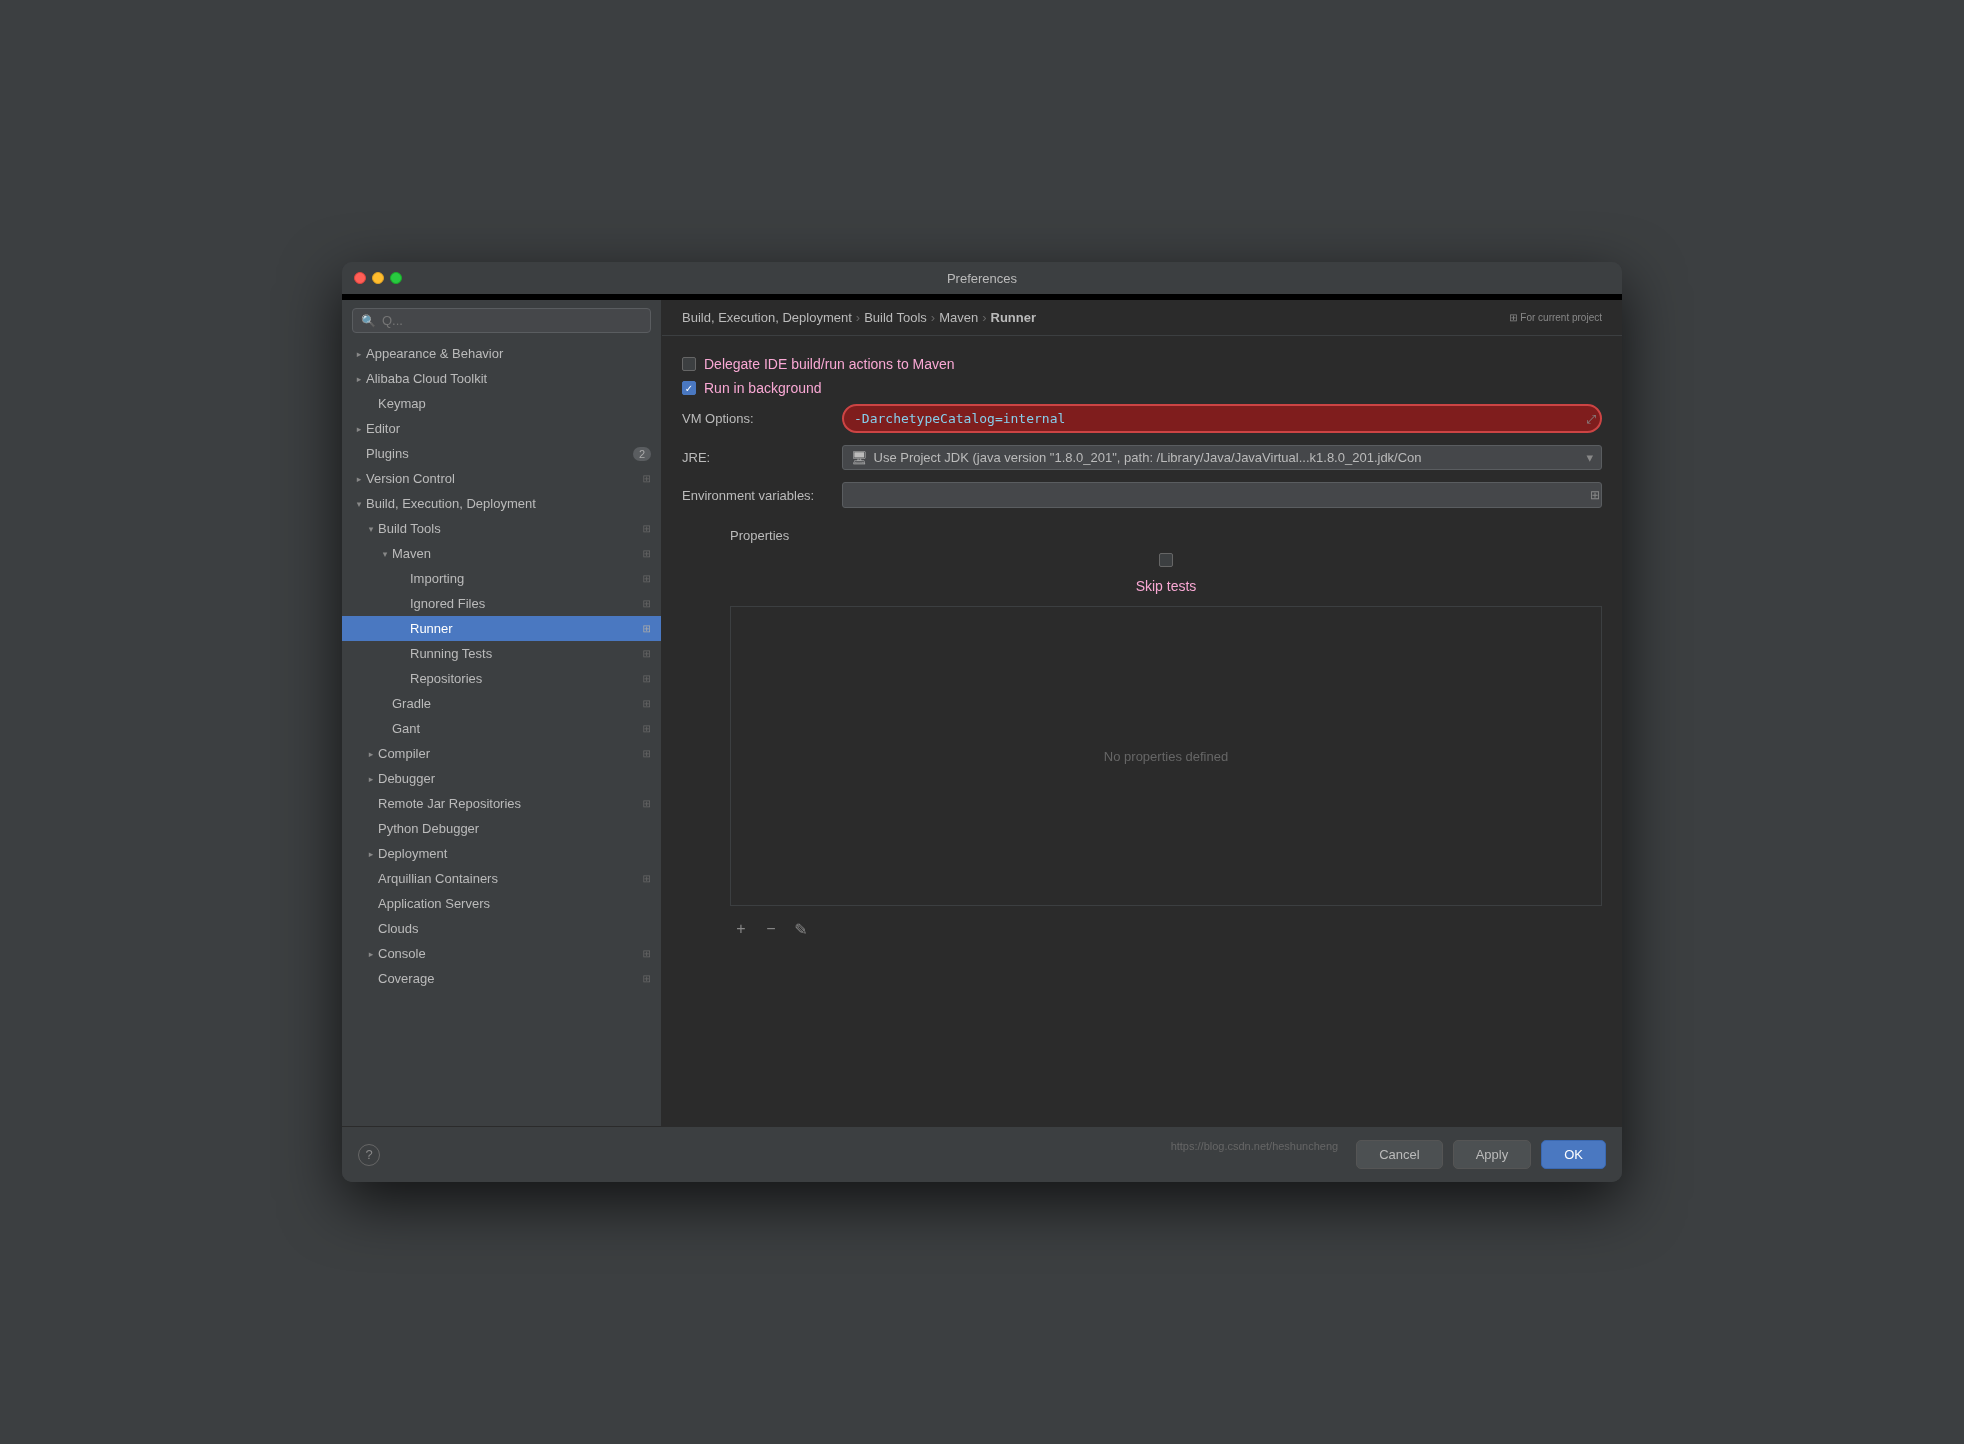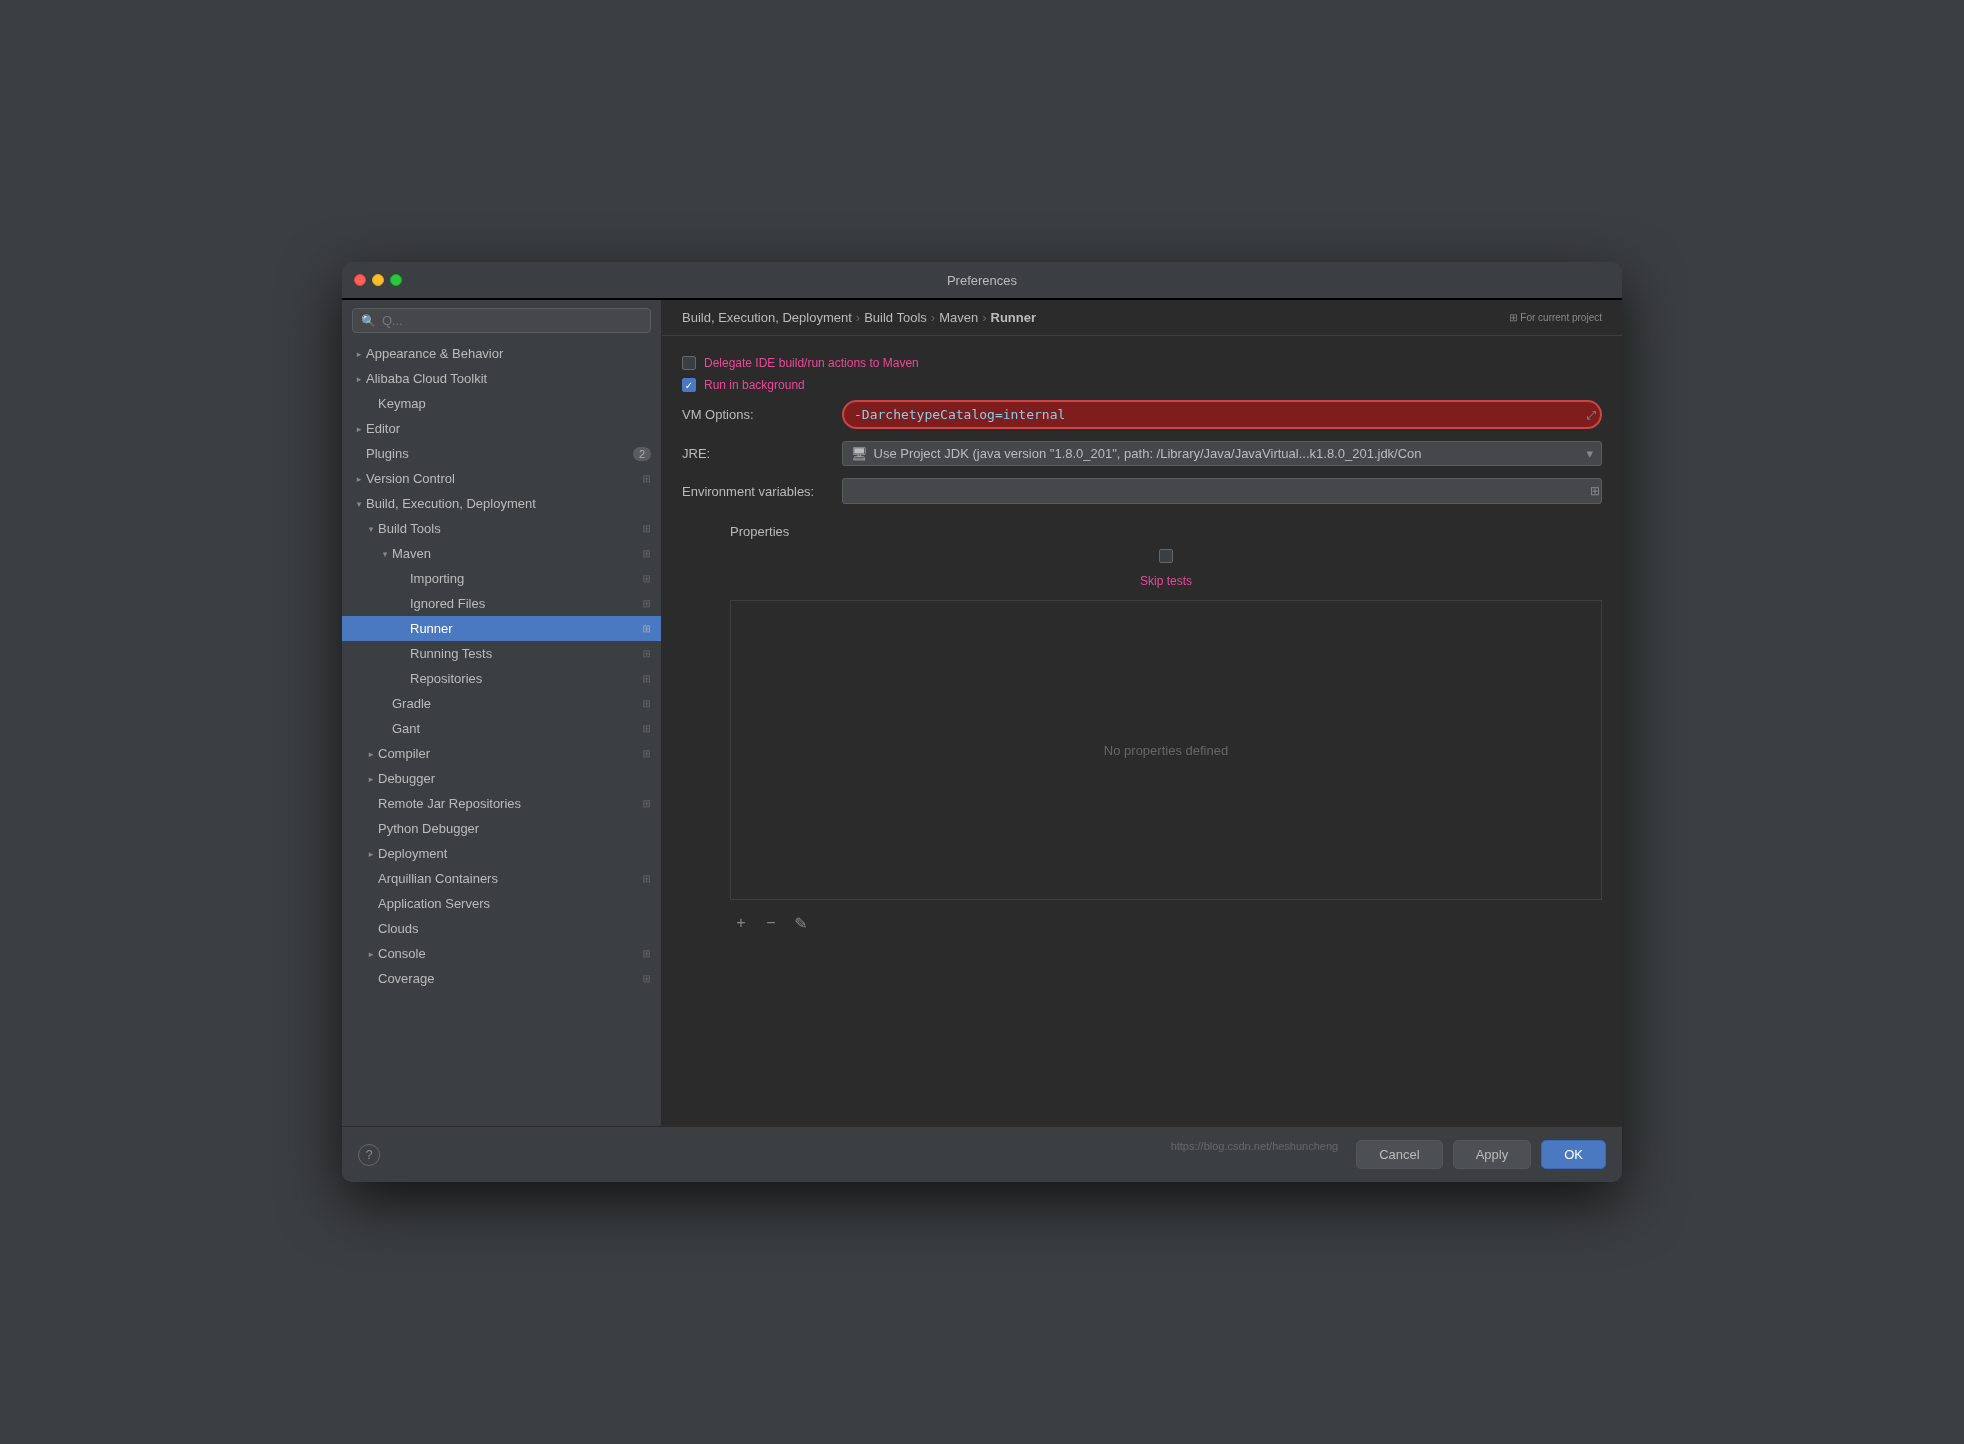--- a/index.html
+++ b/index.html
@@ -21,21 +21,21 @@
       box-shadow: 0 20px 60px rgba(0,0,0,0.7);
       display: flex;
       flex-direction: column;
     }
     .title-bar {
       background: #3c3f41;
       height: 38px;
       display: flex;
       align-items: center;
       padding: 0 12px;
-      border-bottom: 2px solid #000000;
+      border-bottom: 6px solid #000000;
       position: relative;
     }
     .title-bar-title {
       position: absolute;
       left: 50%;
       transform: translateX(-50%);
       color: #bbbbbb;
       font-size: 13px;
       font-weight: 500;
     }
@@ -181,21 +181,21 @@
       background: #3c3f41;
       border-radius: 2px;
       display: flex;
       align-items: center;
       justify-content: center;
       flex-shrink: 0;
       cursor: pointer;
     }
     .checkbox.checked { background: #4a78c1; border-color: #4a78c1; }
     .checkbox.checked::after { content: '✓'; color: white; font-size: 10px; }
-    .checkbox-label { color: #ec4899; font-size: 12px; text-align: center; }
+    .checkbox-label { color: #f9a8d4; font-size: 14px; text-align: center; }
     .field-row {
       display: flex;
       align-items: center;
       margin-bottom: 12px;
     }
     .field-label {
       color: #bbbbbb;
       font-size: 13px;
       width: 160px;
       flex-shrink: 0;

